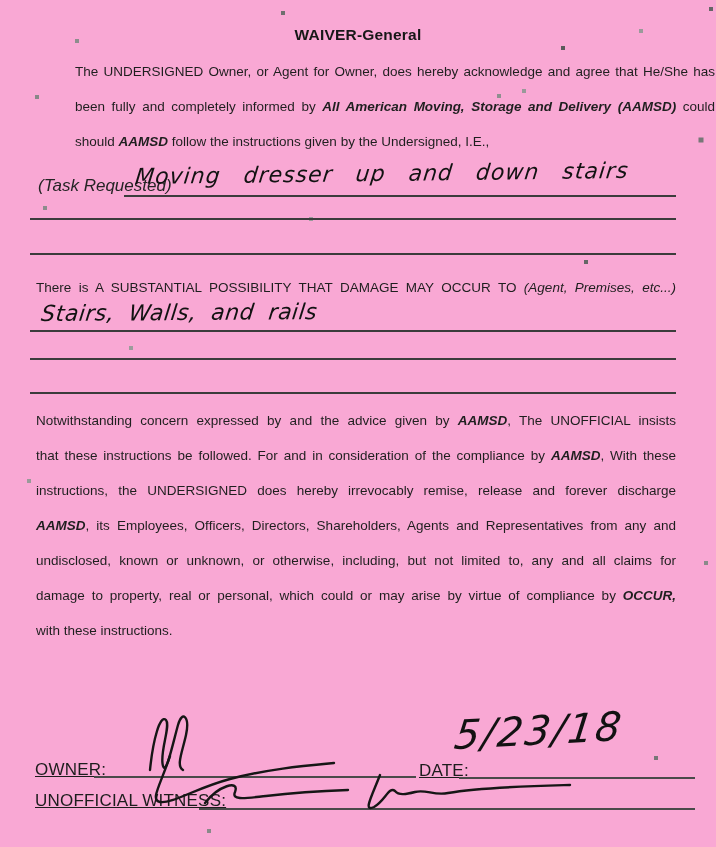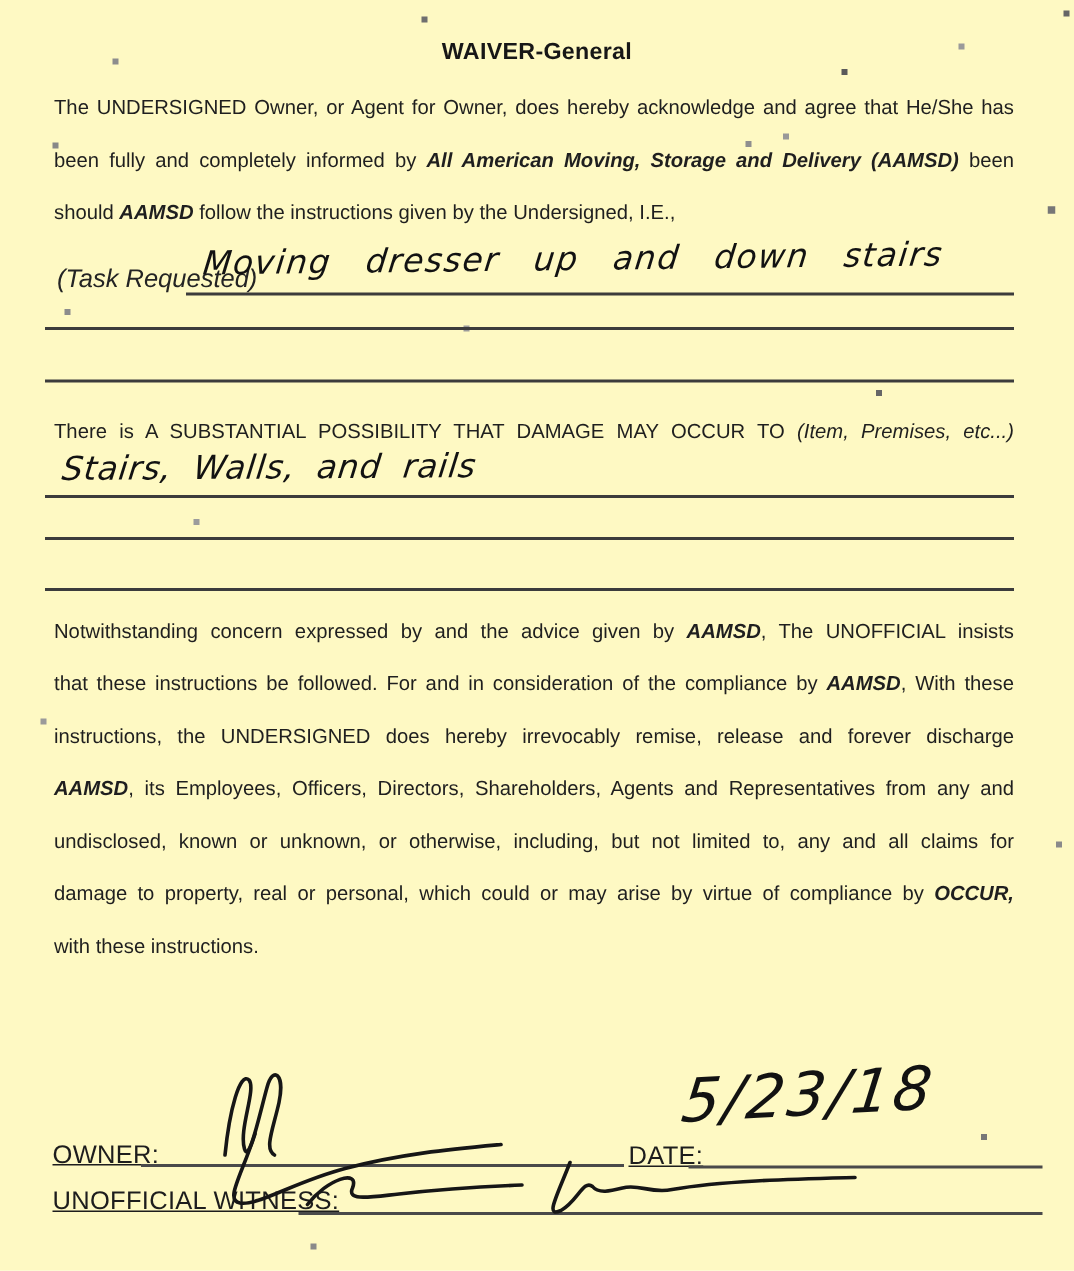--- a/index.html
+++ b/index.html
@@ -5,21 +5,21 @@
   html, body { margin: 0; padding: 0; }
   body {
     width: 716px; height: 847px;
     background: #ffffff;
     font-family: "Liberation Sans", sans-serif;
     overflow: hidden;
   }
   .page {
     position: relative;
     width: 716px; height: 847px;
-    background: #fef9c3;
+    background: #f9a8d4;
     color: #1f1f1f;
   }
   
   .specks {
     position: absolute; top: 0; left: 0; width: 2px; height: 2px;
     box-shadow:
       76px 40px 0 1px #8d8d8d, 282px 12px 0 1px #6f6f6f, 562px 47px 0 1px #5a5a5a,
       640px 30px 0 1px #9a9a9a, 498px 95px 0 1px #8f8f8f, 700px 139px 0 1.5px #777,
       44px 207px 0 1px #8c8c8c, 585px 261px 0 1px #666, 523px 90px 0 1px #999,
       130px 347px 0 1px #9c9c9c, 28px 480px 0 1px #9a9a9a, 705px 562px 0 1px #8a8a8a,
@@ -31,21 +31,21 @@
     margin: 0; text-align: center;
     font-size: 15.5px; font-weight: bold; letter-spacing: 0.2px;
     color: #171717;
   }
   .para { position: absolute; left: 36px; width: 640px; font-size: 13.5px; }
   .para .line { height: 35px; line-height: 35px; }
   .para .line.just { text-align: justify; text-align-last: justify; }
   .b { font-weight: bold; font-style: italic; }
   .i { font-style: italic; }
 
-  .intro { top: 54px; }
+  .intro { top: 54px; margin-left: 39px; }
   .damage-lead { top: 270px; }
   .body-para { top: 403px; }
 
   .task-label {
     position: absolute; left: 38px; top: 176px;
     font-size: 17px; font-style: italic; color: #242424;
   }
   .rule { position: absolute; height: 2px; background: #3c3c3c; }
   .rule.soft { background: #4a4a4a; }
   .task-rule   { left: 124px; top: 195px; width: 552px; }
@@ -92,33 +92,33 @@
 <body>
 
 <div class="page">
 
   <div class="specks"></div>
 
   <h1 class="title">WAIVER-General</h1>
 
   <div class="para intro">
       <div class="line just"><span>The UNDERSIGNED Owner, or Agent for Owner, does hereby acknowledge and agree that He/She has</span></div>
-      <div class="line just"><span>been fully and completely informed by </span><span class="b">All American Moving, Storage and Delivery (AAMSD)</span><span> been</span></div>
+      <div class="line just"><span>been fully and completely informed by </span><span class="b">All American Moving, Storage and Delivery (AAMSD)</span><span> could</span></div>
       <div class="line"><span>should </span><span class="b">AAMSD</span><span> follow the instructions given by the Undersigned, I.E.,</span></div>
     </div>
 
   <span class="task-label">(Task Requested)</span>
   <span class="hw task-hw">Moving dresser up and down stairs</span>
   <div class="rule task-rule"></div>
 
   <div class="rule blank-1"></div>
   <div class="rule blank-2"></div>
 
   <div class="para damage-lead">
-      <div class="line just"><span>There is A SUBSTANTIAL POSSIBILITY THAT DAMAGE MAY OCCUR TO </span><span class="i">(Item, Premises, etc...)</span></div>
+      <div class="line just"><span>There is A SUBSTANTIAL POSSIBILITY THAT DAMAGE MAY OCCUR TO </span><span class="i">(Agent, Premises, etc...)</span></div>
     </div>
 
   <span class="hw damage-hw">Stairs, Walls, and rails</span>
   <div class="rule damage-rule"></div>
 
   <div class="rule blank-3"></div>
   <div class="rule blank-4"></div>
 
   <div class="para body-para">
       <div class="line just"><span>Notwithstanding concern expressed by and the advice given by </span><span class="b">AAMSD</span><span>, The UNOFFICIAL insists</span></div>

